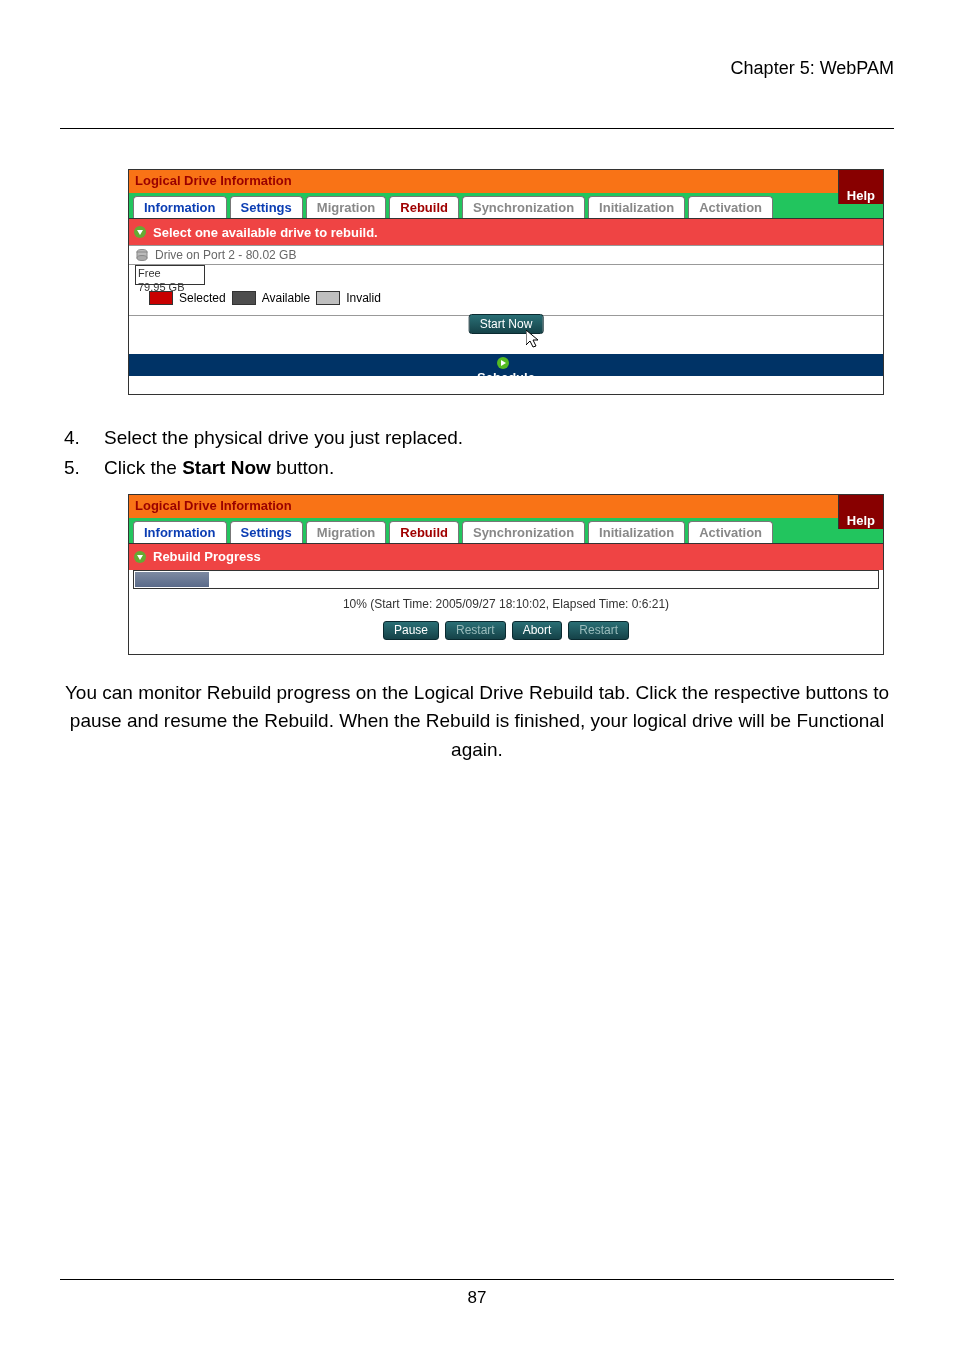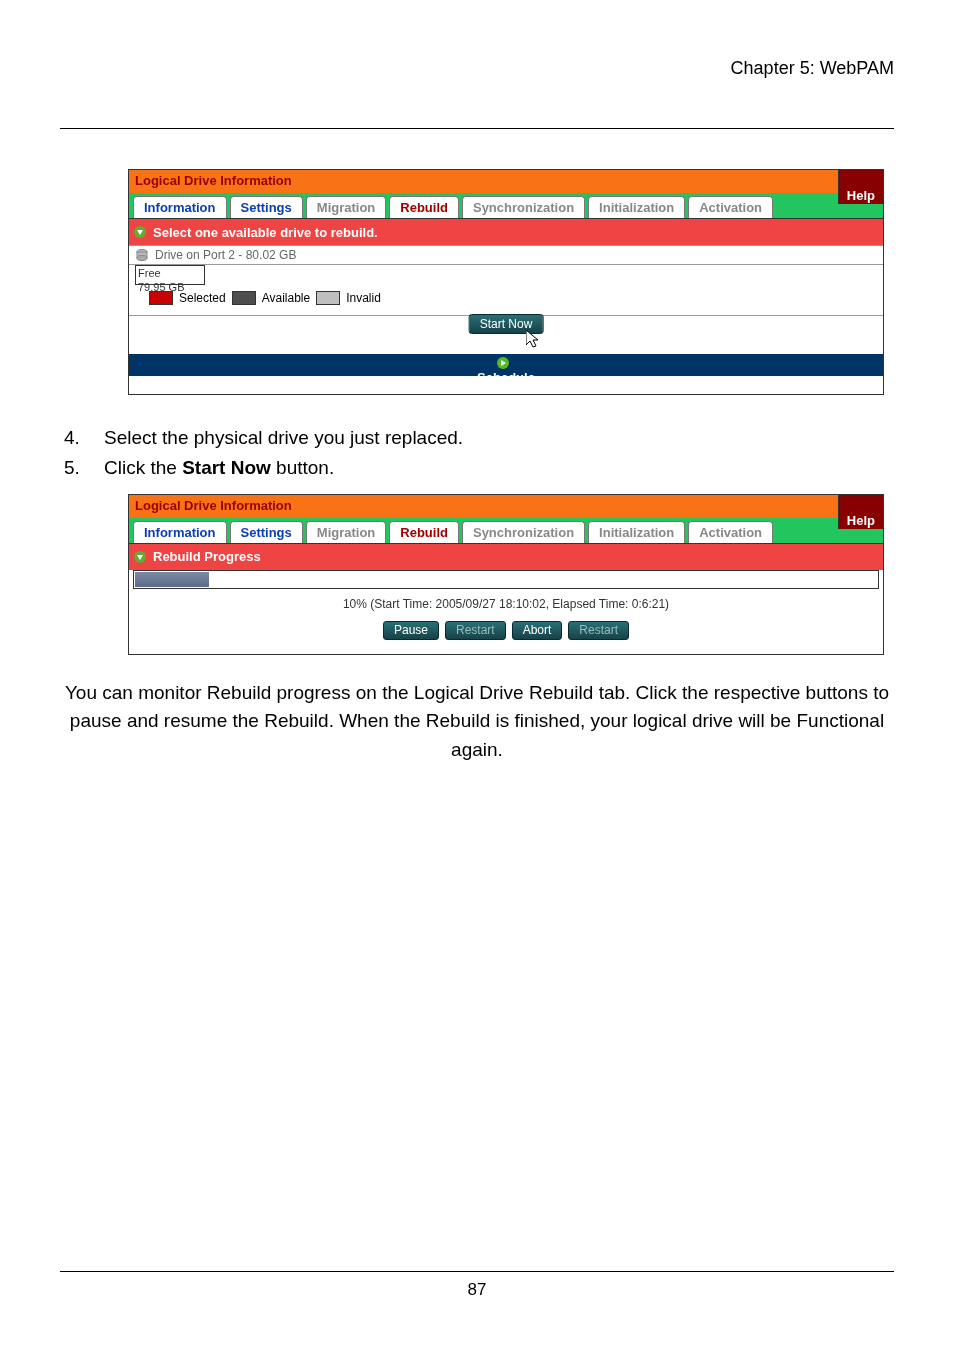--- a/index.html
+++ b/index.html
@@ -240,21 +240,21 @@
   .ctl-btn.dim { color: #9bb; }
 
   .para {
     font-size: 19px;
     line-height: 1.5;
     margin: 24px 0 0 0;
     text-align: center;
   }
   .footer {
     position: absolute;
-    bottom: 52px;
+    bottom: 44px;
     left: 60px;
     right: 60px;
     text-align: center;
   }
   .footer hr {
     border:none;
     border-top: 1.5px solid #000;
     margin-bottom: 8px;
   }
   .footer-num { font-size: 17px; }

